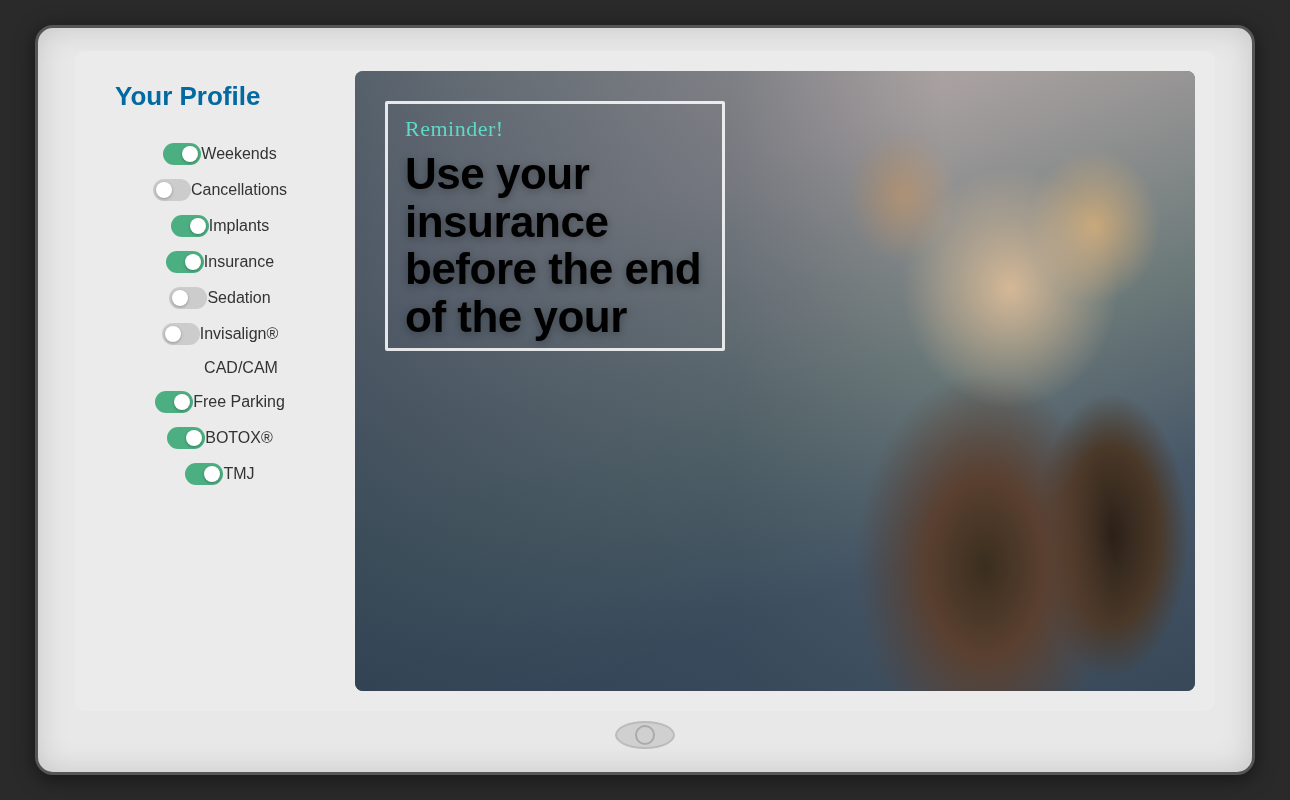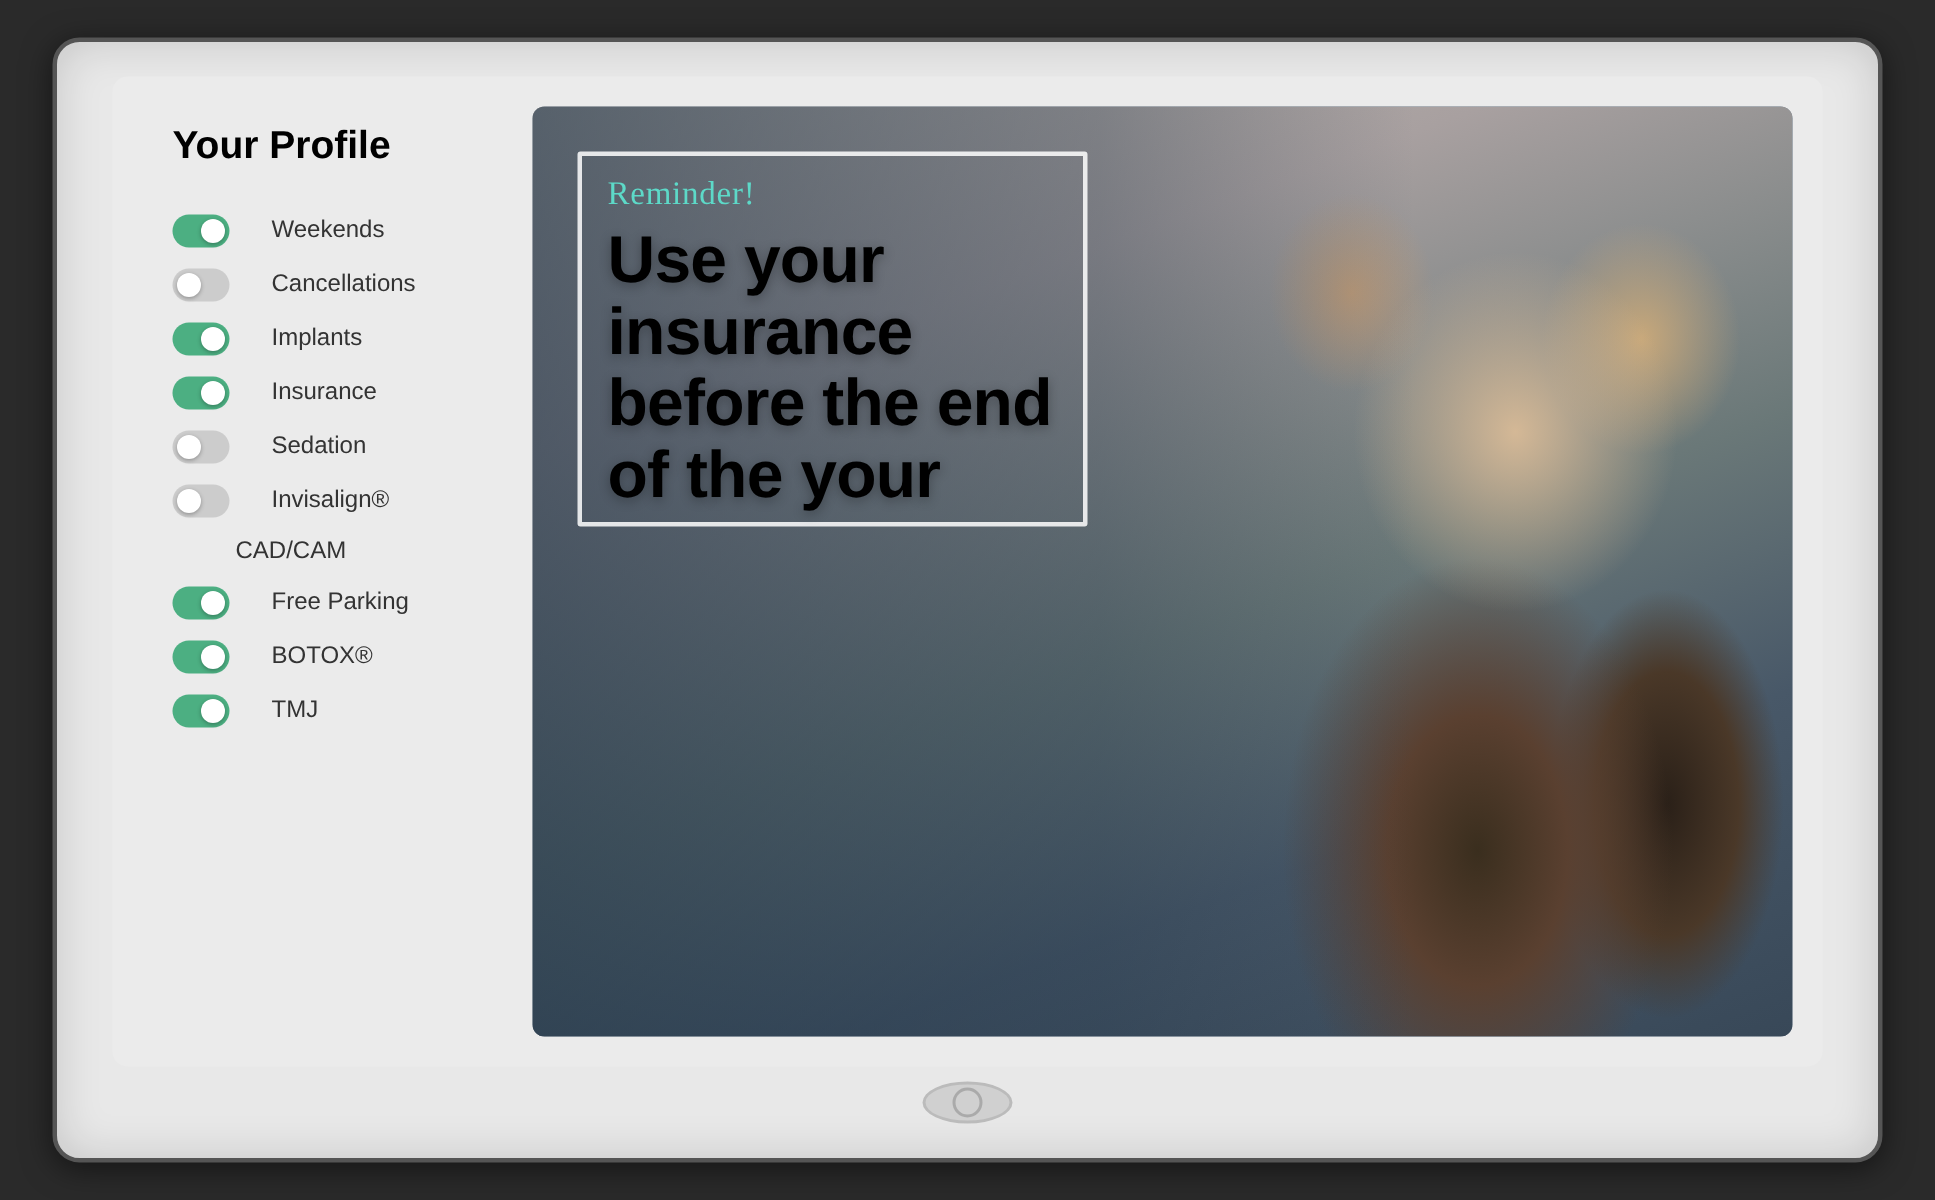--- a/index.html
+++ b/index.html
@@ -66,29 +66,30 @@
       min-width: 280px;
       padding: 30px 30px 30px 40px;
       display: flex;
       flex-direction: column;
       gap: 0;
     }
 
     .sidebar-title {
       font-size: 26px;
       font-weight: 700;
-      color: #000000;
+      color: #0369a1;
       margin-bottom: 24px;
     }
 
     .toggle-item {
       display: flex;
       align-items: center;
-      gap: 28px;
+      gap: 0;
       padding: 7px 0;
+      justify-content: center;
     }
 
     .toggle-item-label {
       font-size: 16px;
       color: #333;
     }
 
     .toggle-item-label.no-toggle {
       margin-left: 42px;
     }

